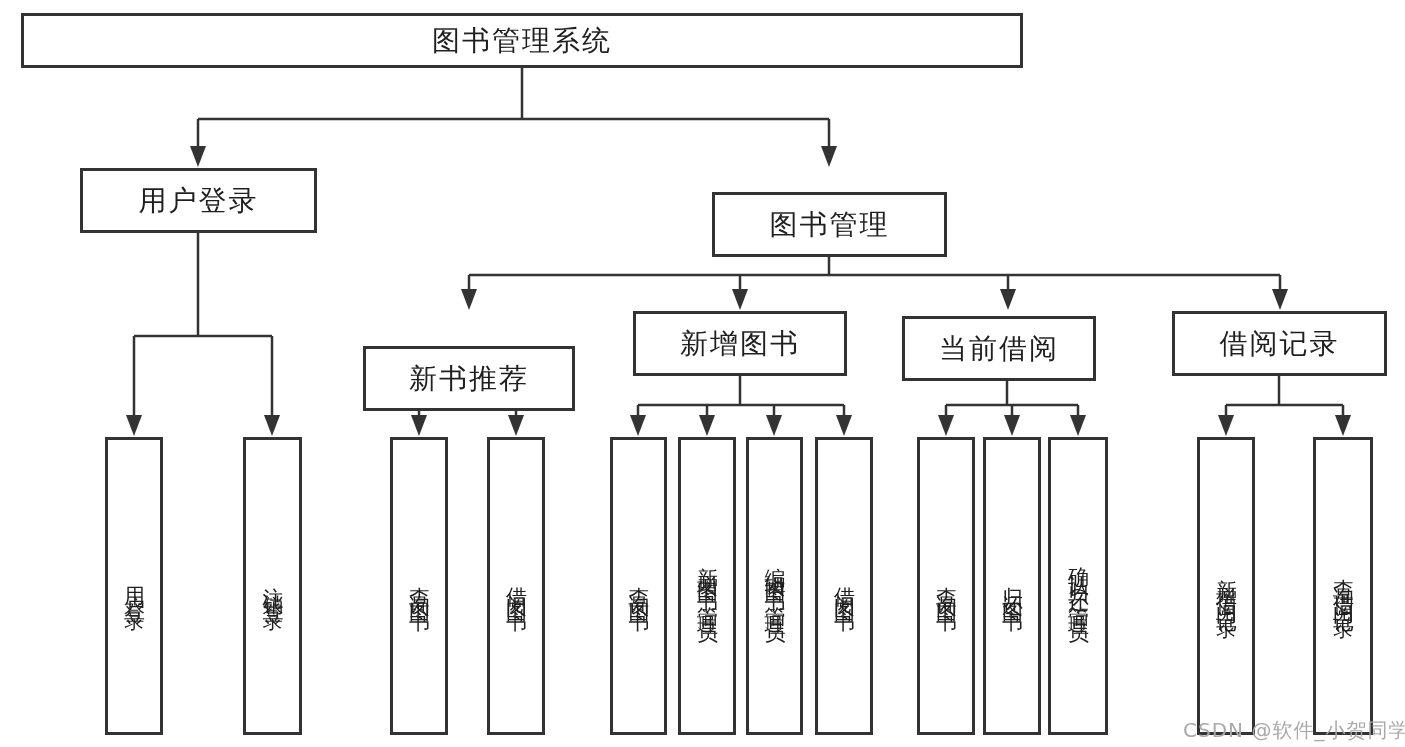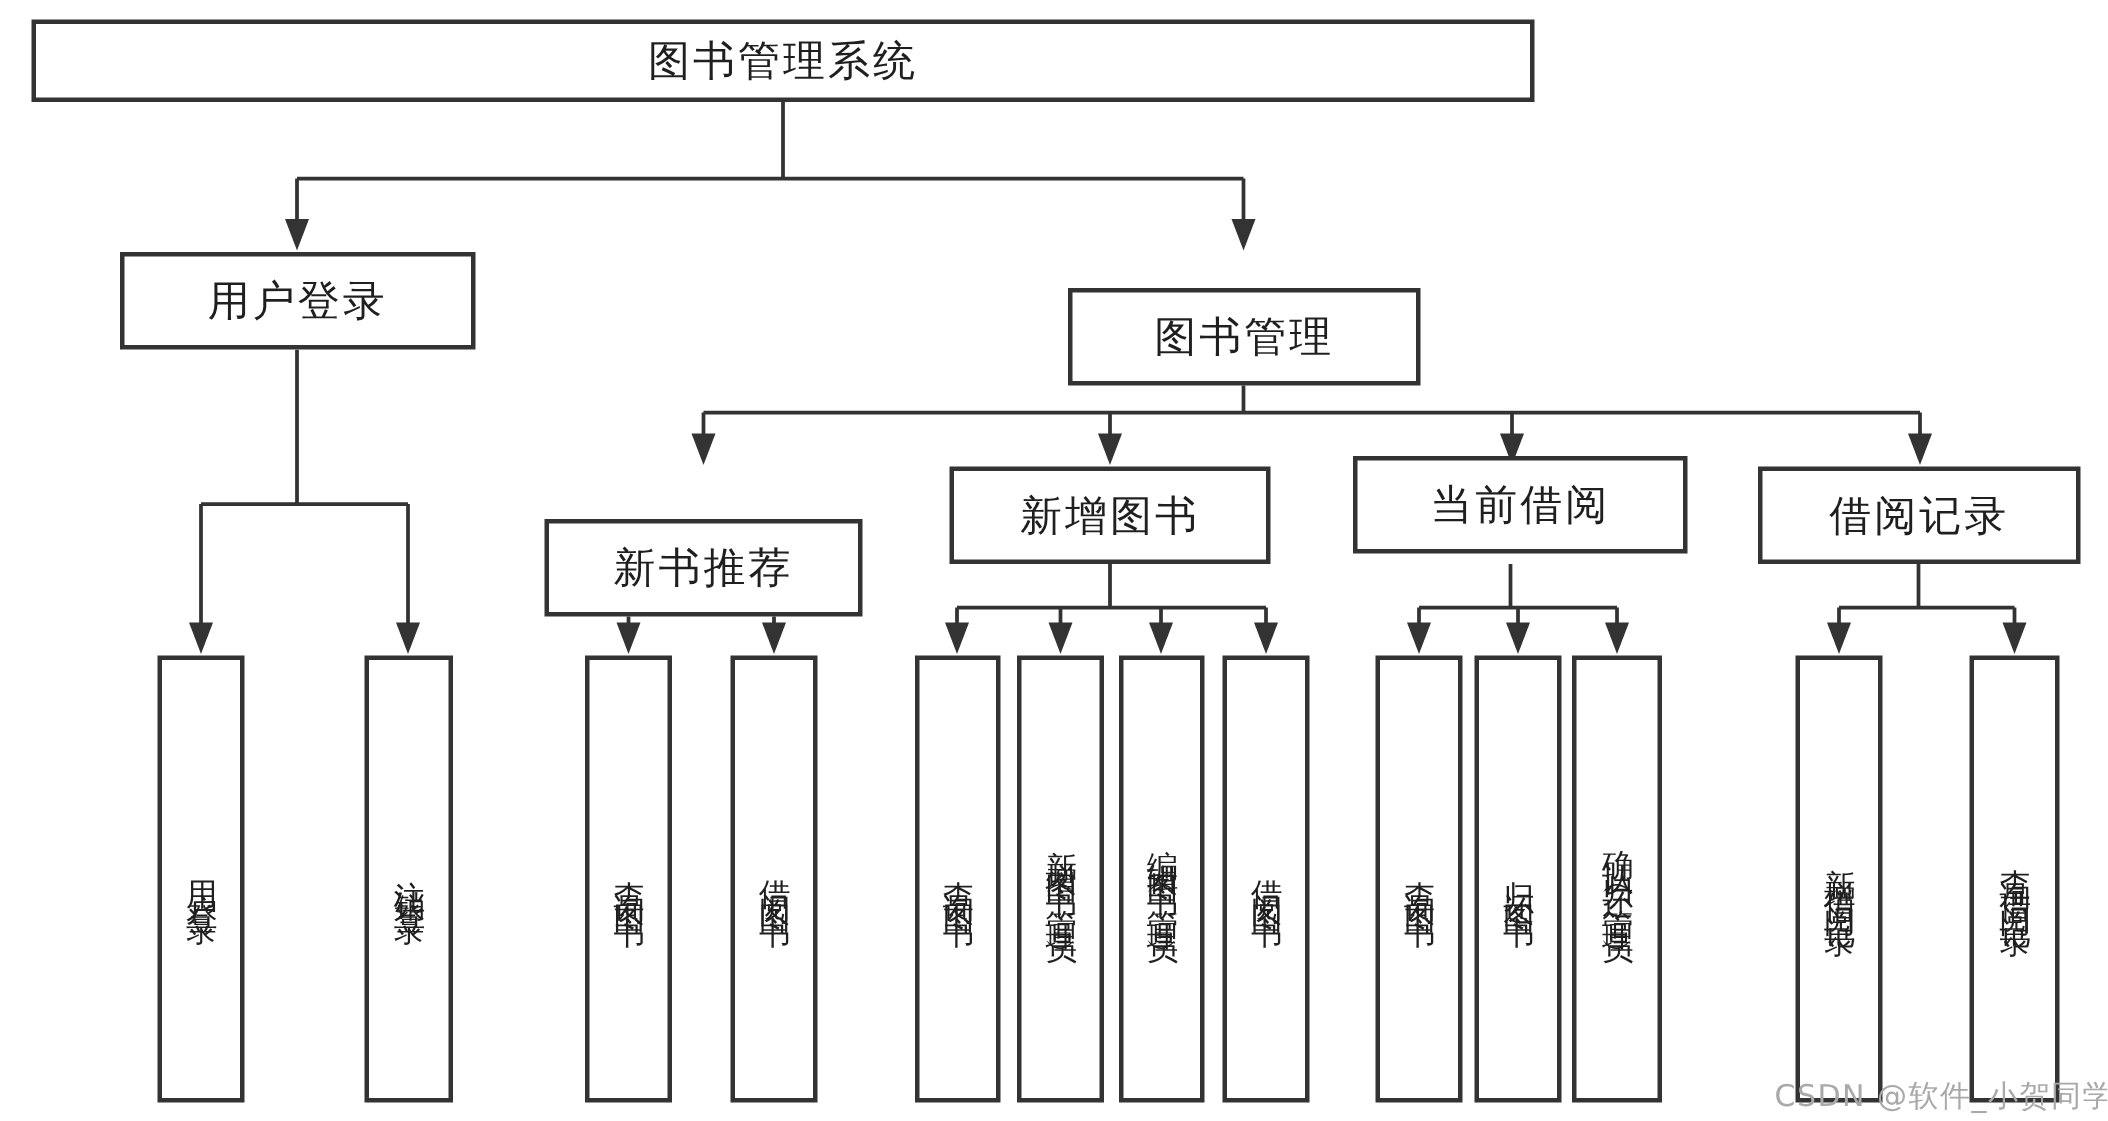--- a/index.html
+++ b/index.html
@@ -90,21 +90,21 @@
     </g>
   </svg>
 
   <div class="node h" style="left:21px; top:13px; width:1002px; height:55px;">图书管理系统</div>
 
   <div class="node h" style="left:80px; top:168px; width:237px; height:65px;">用户登录</div>
   <div class="node h" style="left:712px; top:168px; width:235px; height:65px;margin-top:24px;">图书管理</div>
 
   <div class="node h" style="left:363px; top:311px; width:212px; height:65px;margin-top:35px;">新书推荐</div>
   <div class="node h" style="left:633px; top:311px; width:214px; height:65px;">新增图书</div>
-  <div class="node h" style="left:902px; top:304px; width:223px; height:65px;">当前借阅</div>
+  <div class="node h" style="left:902px; top:316px; width:194px; height:65px;">当前借阅</div>
   <div class="node h" style="left:1172px; top:311px; width:215px; height:65px;">借阅记录</div>
 
   <div class="node v" style="left:105px; top:437px; width:58px; height:298px;">
     <span class="vtext">用户登录</span>
   </div>
   <div class="node v" style="left:243px; top:437px; width:59px; height:298px;">
     <span class="vtext">注销登录</span>
   </div>
 
   <div class="node v" style="left:390px; top:437px; width:58px; height:298px;">

